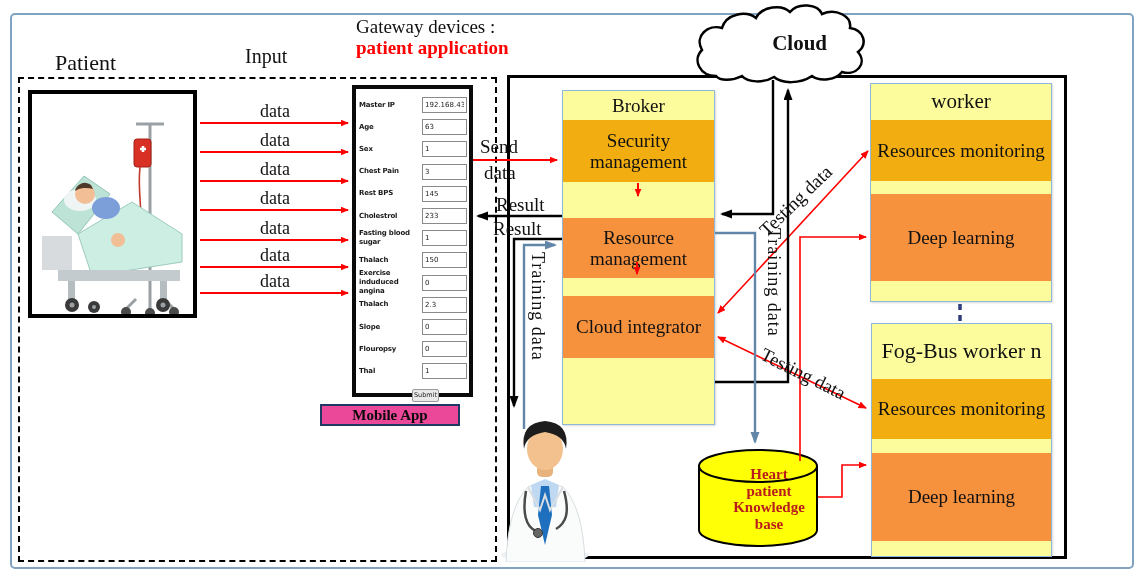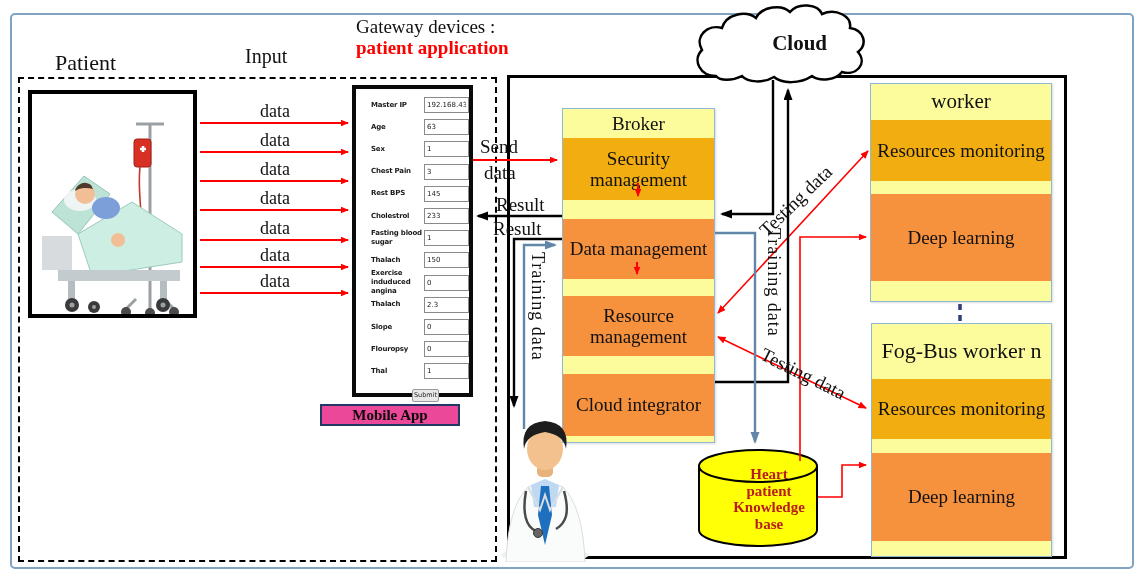--- a/index.html
+++ b/index.html
@@ -18,42 +18,42 @@
   #gateway1 { left:356px; top:16px; font-size:19px; }
   #gateway2 { left:356px; top:37px; font-size:19px; font-weight:bold; color:#FF0000; }
 
   #patient-img { left:28px; top:90px; width:169px; height:228px; border:4px solid #000; background:#fff; z-index:10; }
 
   .data-lbl { position:absolute; width:60px; text-align:center; font-size:18px; color:#111; z-index:45; }
 
   
   #phone-form { left:352px; top:85px; width:121px; height:312px; border:4px solid #0a0a0a;
                 background:#fff; z-index:10; padding-top:5px; font-family:"DejaVu Sans", sans-serif; }
-  .frow { display:flex; align-items:center; height:22.2px; padding-left:15px; }
+  .frow { display:flex; align-items:center; height:22.2px; padding-left:3px; }
   .frow .fl { width:63px; font-size:7px; font-weight:bold; color:#1a1a1a; line-height:1.25; letter-spacing:-0.2px; }
   .frow input { width:45px; height:16px; border:1px solid #8a8a8a; font-size:7px;
                 font-family:"DejaVu Sans", sans-serif; padding:0 2px; color:#222; }
   #submit-btn { margin:2px 12px 0 56px; width:27px; height:13px; font-size:6.5px; background:#e9e9e9;
                 border:1px solid #9a9a9a; border-radius:2px; font-family:"DejaVu Sans", sans-serif; color:#222; }
 
   #mobile-app { left:320px; top:404px; width:140px; height:22px; background:#ec4899; border:2px solid #1F3864;
                 display:flex; align-items:center; justify-content:center; font-weight:bold; font-size:15px;
                 color:#0a0a0a; z-index:10; }
 
   
   #container { left:507px; top:75px; width:560px; height:484px; border:3px solid #000; z-index:8; background:#fff; }
   .stack { position:absolute; display:flex; flex-direction:column; border:1.5px solid #8FB8D8; z-index:12;
            box-shadow:1px 1px 2px rgba(0,0,0,0.15); }
   .sec { display:flex; align-items:center; justify-content:center; text-align:center;
          font-size:19px; line-height:1.12; color:#111; }
   .yellow { background:#FCFC9D; }
   .gold { background:#F2AE11; }
   .orange { background:#F6913E; }
 
-  #broker { left:562px; top:90px; width:153px; height:335px;margin-top:18px; }
+  #broker { left:562px; top:90px; width:153px; height:335px; }
   #worker { left:870px; top:83px; width:182px; height:219px; }
   #fogbus { left:871px; top:323px; width:181px; height:234px; }
 
   
   #kb { left:696px; top:447px; width:124px; height:102px; z-index:30; }
   #kb-text { left:700px; top:466px; width:138px; z-index:35; text-align:center; font-weight:bold;
              font-size:15px; line-height:16.5px; color:#b91c1c; }
 
   #doctor { left:498px; top:415px; width:95px; height:147px; z-index:20; }
 
@@ -178,21 +178,20 @@
   </div>
 
   <div class="abs" id="mobile-app">Mobile App</div>
 
   <div class="abs" id="container"></div>
 
   <div class="stack" id="broker">
     <div class="sec yellow" style="height:29px;">Broker</div>
     <div class="sec gold" style="height:62px;">Security management</div>
     <div class="sec yellow" style="height:19px;"></div>
-    <div class="sec orange" style="height:60px;">Data management</div>
     <div class="sec yellow" style="height:17px;"></div>
     <div class="sec orange" style="height:60px;">Resource management</div>
     <div class="sec yellow" style="height:18px;"></div>
     <div class="sec orange" style="height:62px;">Cloud integrator</div>
     <div class="sec yellow" style="flex:1;"></div>
   </div>
 
   <div class="stack" id="worker">
     <div class="sec yellow" style="height:36px; font-size:21px;">worker</div>
     <div class="sec gold" style="height:61px;">Resources monitoring</div>

